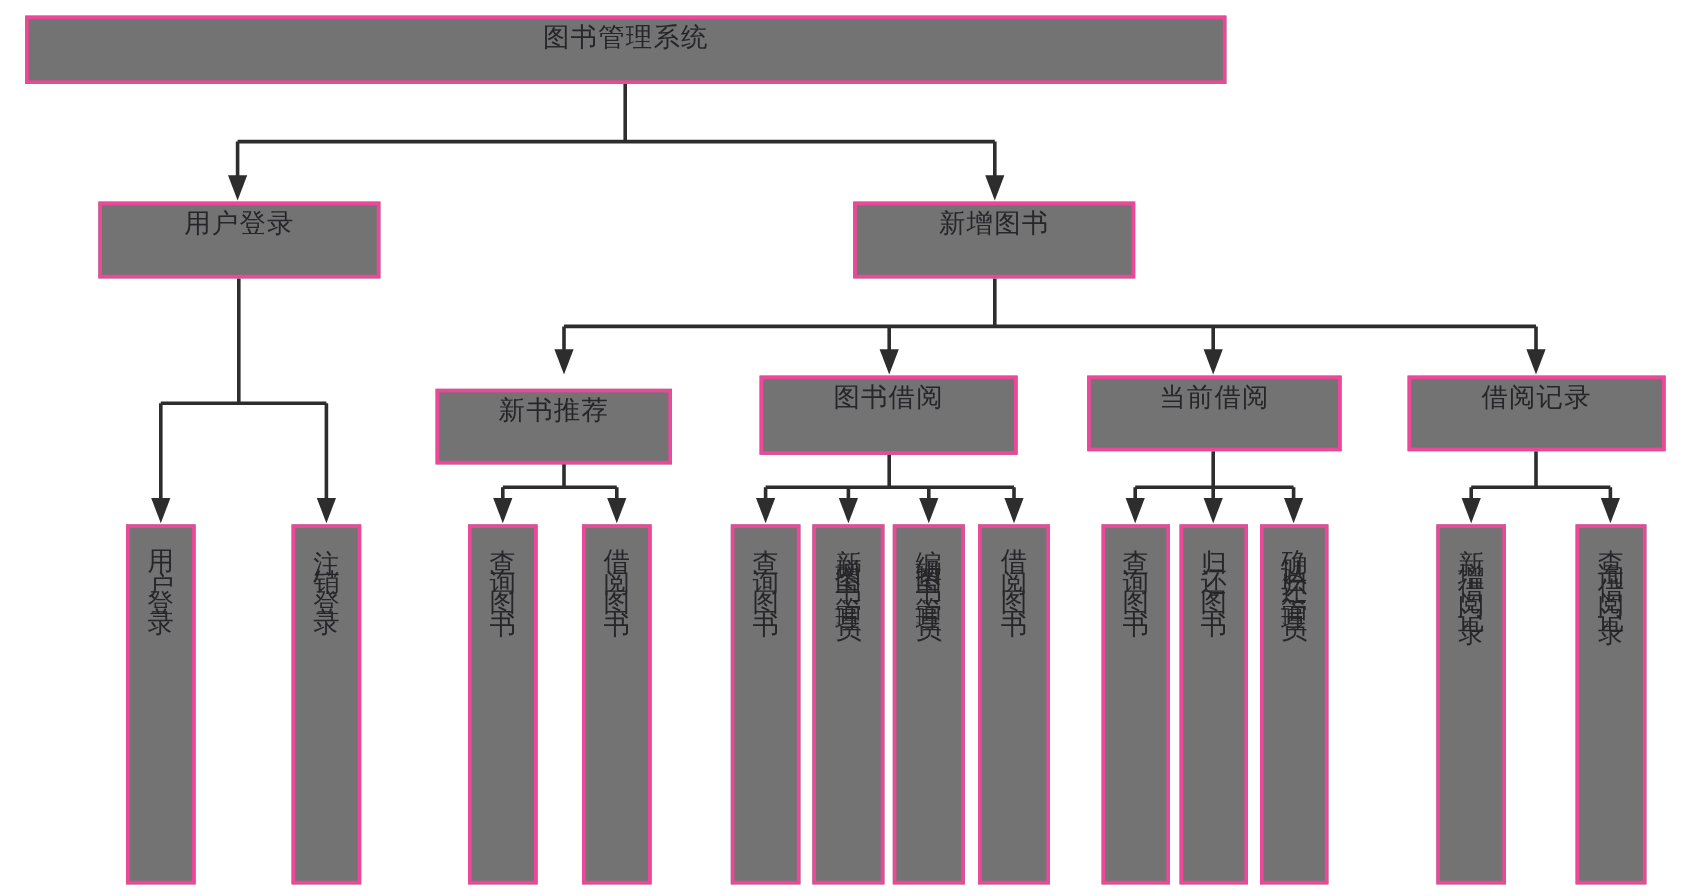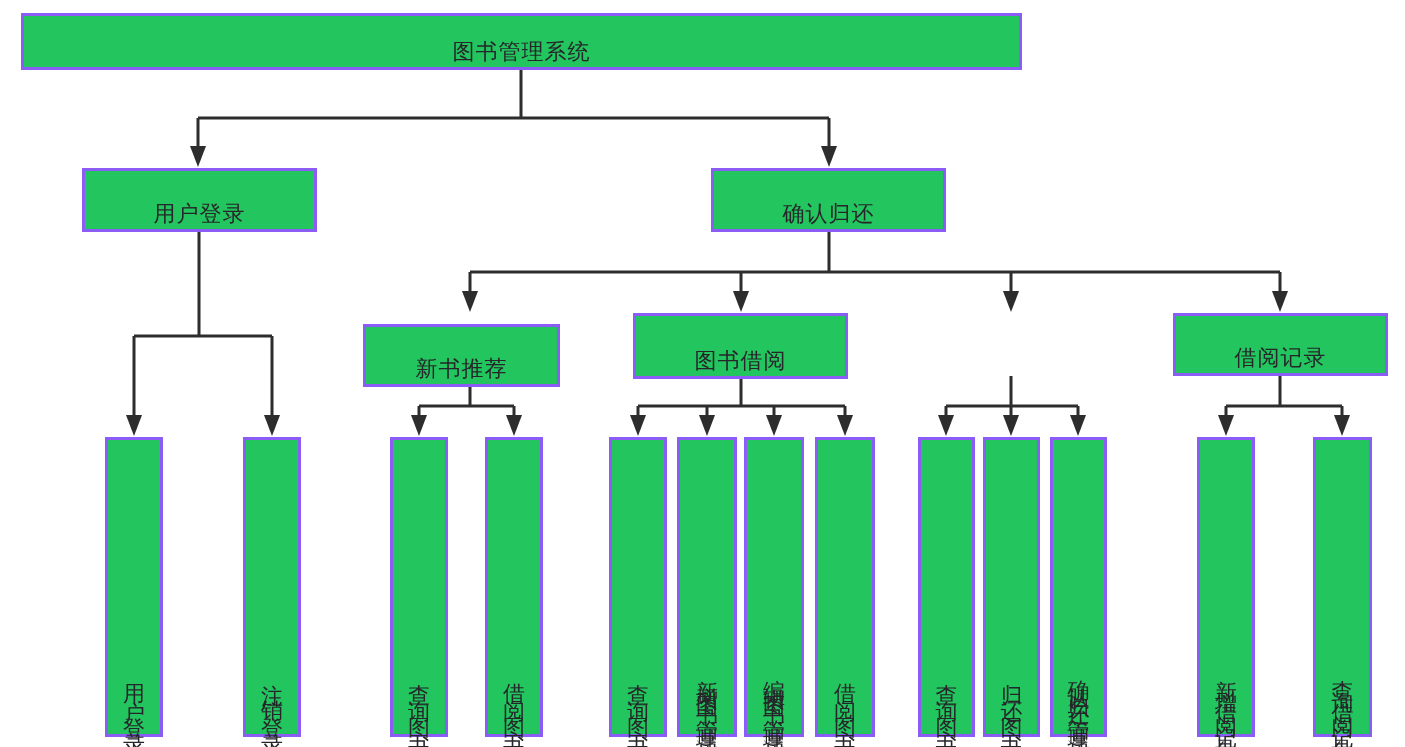--- a/index.html
+++ b/index.html
@@ -6,24 +6,24 @@
   .canvas{
     position:relative;
     width:1405px;height:747px;
     background:#ffffff;
     font-family:"Liberation Sans", sans-serif;
     overflow:hidden;
   }
   .connectors{position:absolute;left:0;top:0;z-index:1;}
   .box{
     position:absolute;
-    background:#22c55e;
-    border:3px solid #8b5cf6;
+    background:#737373;
+    border:3px solid #ec4899;
     box-sizing:border-box;
-    display:flex;align-items:flex-end;justify-content:center;
+    display:flex;align-items:flex-start;justify-content:center;
     z-index:2;
     color:#26262a;
   }
   .hlabel{
     font-size:22px;
     letter-spacing:1px;
     white-space:nowrap;
   }
   .vlabel{
     writing-mode:vertical-lr;
@@ -87,28 +87,31 @@
   </svg>
 
   <div class="box" style="left:21px;top:13px;width:1001px;height:57px;">
     <span class="hlabel">图书管理系统</span>
   </div>
 
   <div class="box" style="left:82px;top:168px;width:235px;height:64px;">
     <span class="hlabel">用户登录</span>
   </div>
   <div class="box" style="left:711px;top:168px;width:235px;height:64px;">
-    <span class="hlabel">确认归还</span>
+    <span class="hlabel">新增图书</span>
   </div>
 
   <div class="box" style="left:363px;top:324px;width:197px;height:63px;">
     <span class="hlabel">新书推荐</span>
   </div>
   <div class="box" style="left:633px;top:313px;width:215px;height:66px;">
     <span class="hlabel">图书借阅</span>
+  </div>
+  <div class="box" style="left:906px;top:313px;width:212px;height:63px;">
+    <span class="hlabel">当前借阅</span>
   </div>
   <div class="box" style="left:1173px;top:313px;width:215px;height:63px;">
     <span class="hlabel">借阅记录</span>
   </div>
 
   <div class="box" style="left:105px;top:437px;width:58px;height:300px;">
     <span class="vlabel" style="letter-spacing: 17px;">用户登录</span>
   </div>
   <div class="box" style="left:243px;top:437px;width:58px;height:300px;">
     <span class="vlabel" style="letter-spacing: 17px;">注销登录</span>

